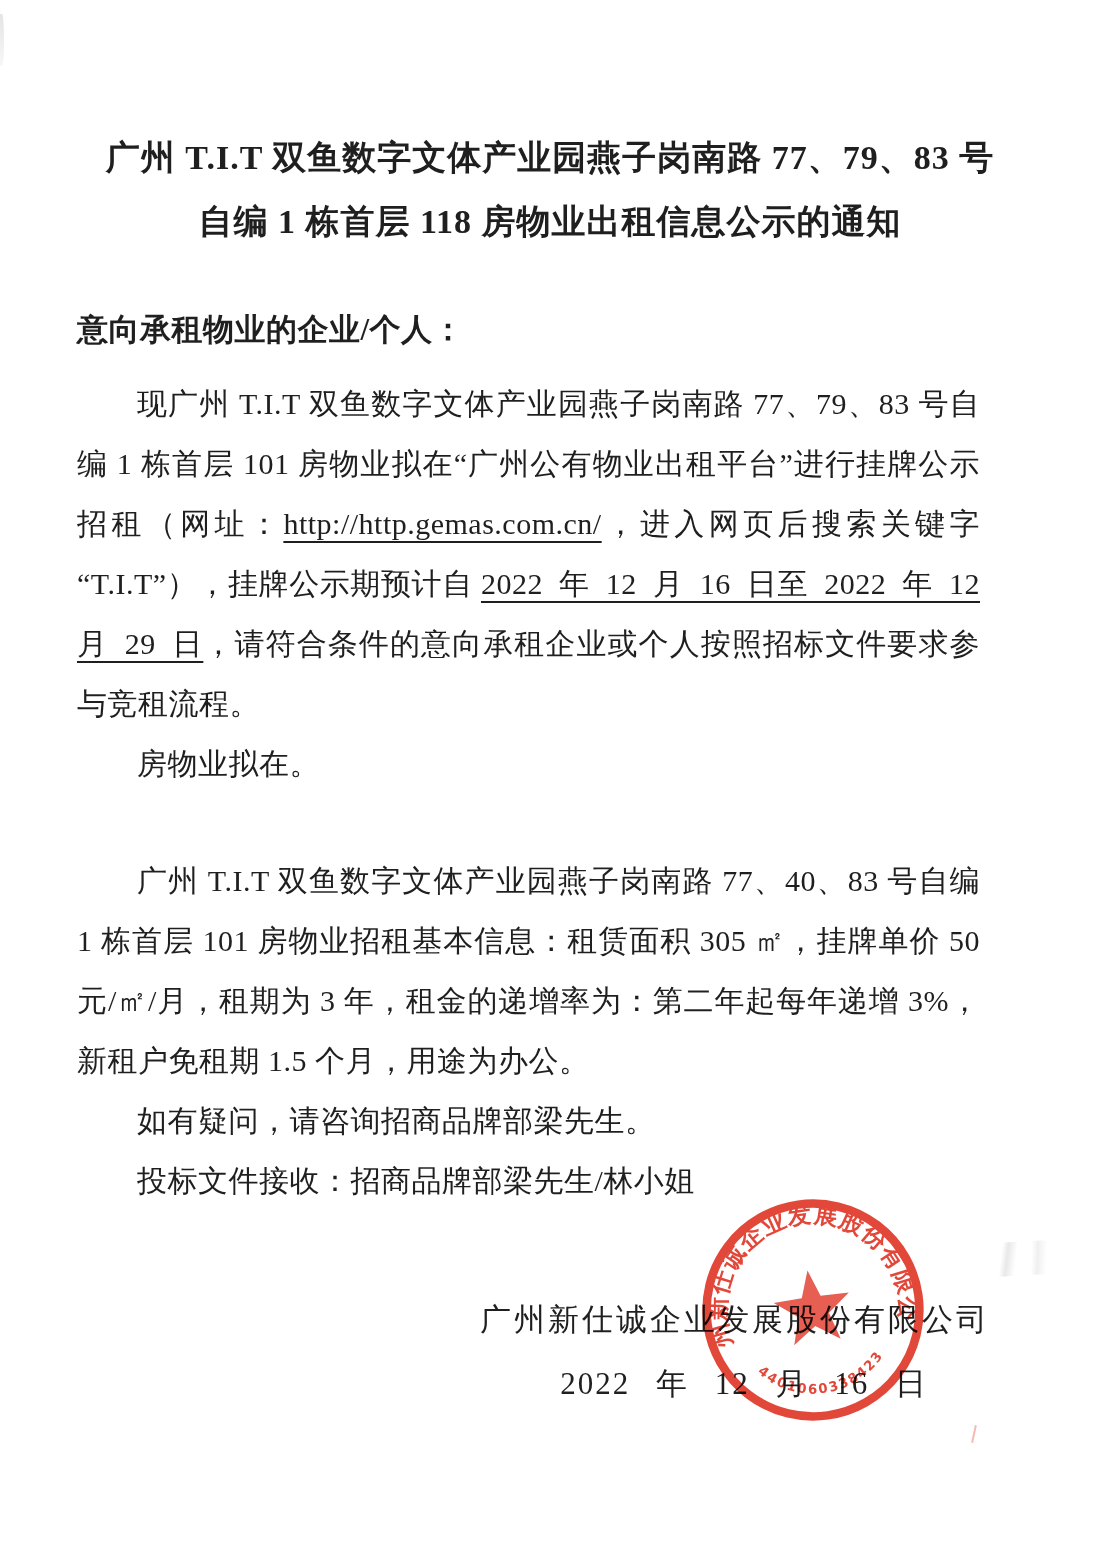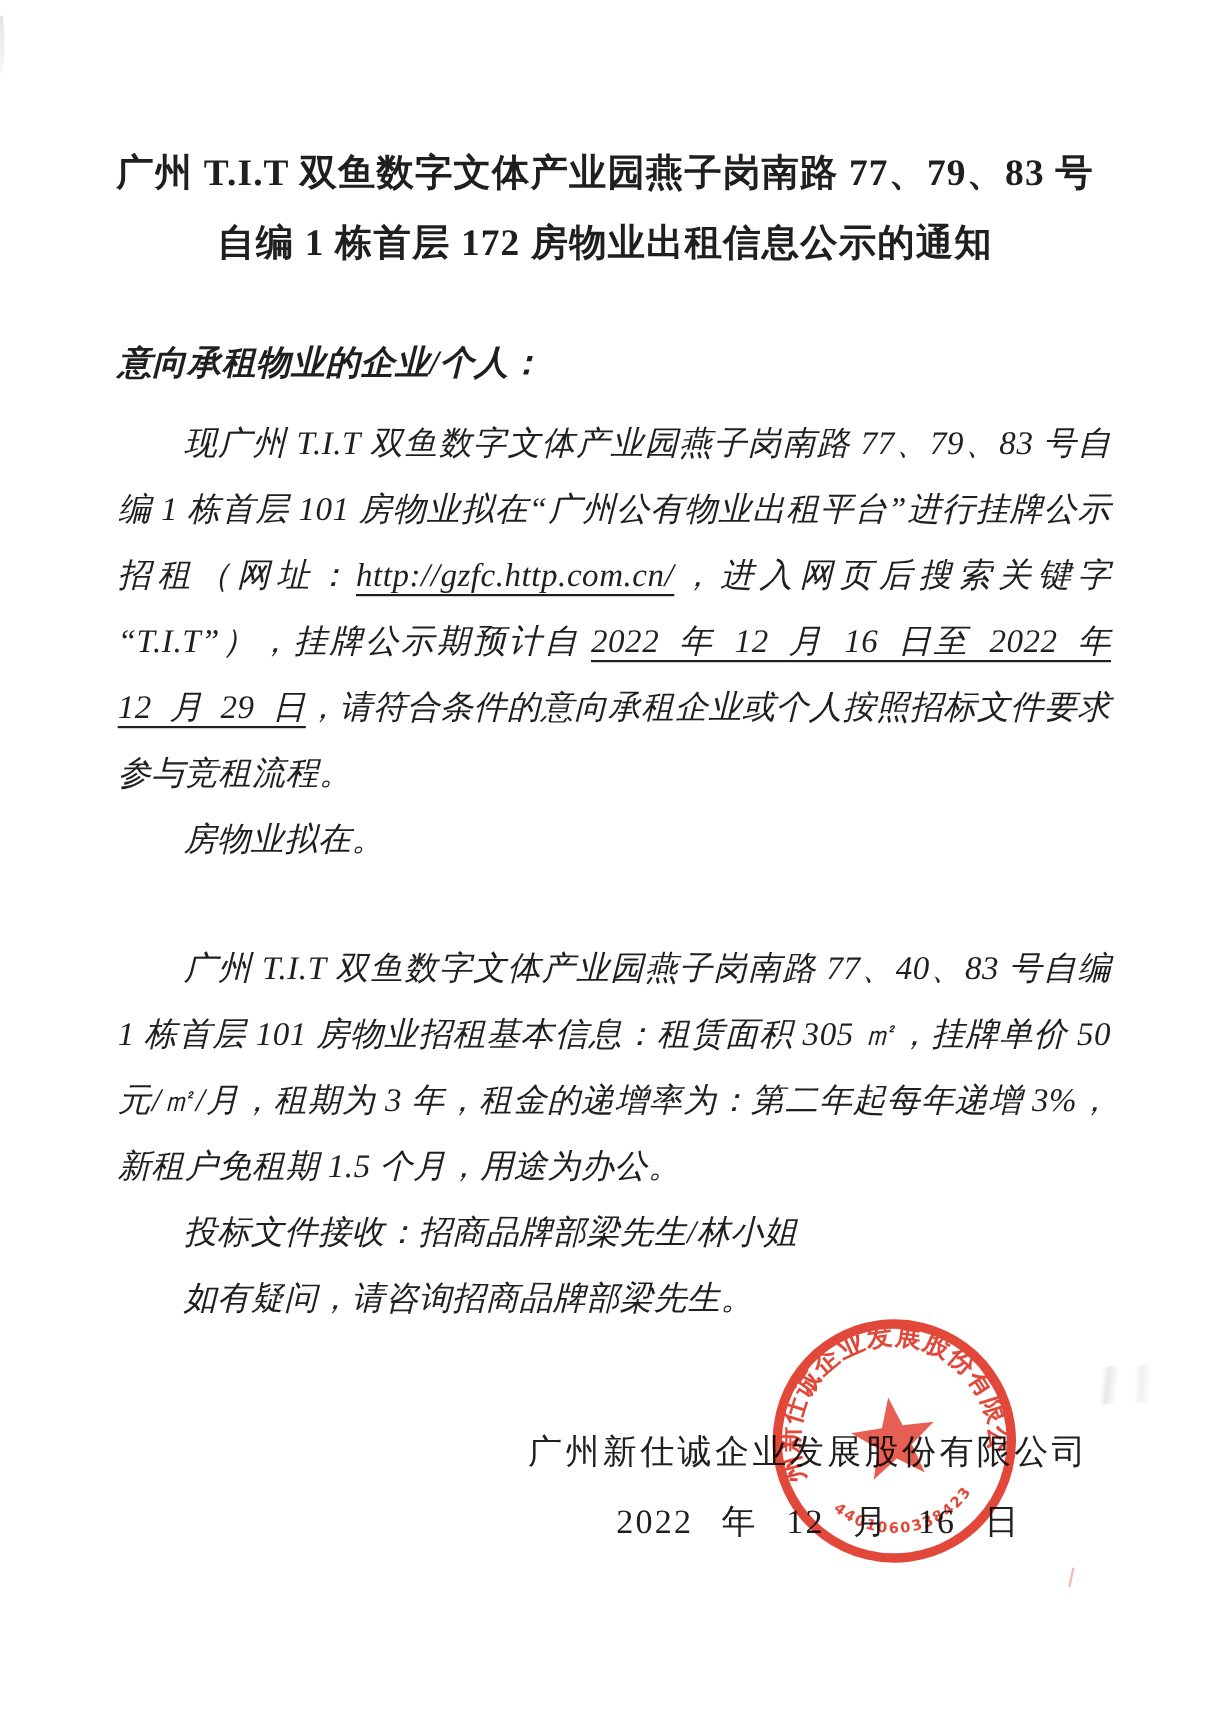--- a/index.html
+++ b/index.html
@@ -27,26 +27,25 @@
     font-weight: 700;
     line-height: 64px;
     letter-spacing: 1px;
     margin: 0;
   }
   .doc-title .tline { display: block; text-align: center; }
   
   .body-col {
     position: absolute;
     top: 300px;
-    left: 107px;
+    left: 77px;
     width: 903px;
     font-size: 30px;
     line-height: 60px;
     letter-spacing: 0.5px;
-    font-style: italic;
   }
   .body-col p { margin: 0; text-align: justify; }
   .salutation {
     font-weight: 700;
     font-size: 31px;
   }
   .indent { text-indent: 2em; }
   .para-first { margin-top: 14px !important; }
   .gap-above { margin-top: 57px !important; }
   .uline {
@@ -124,34 +123,34 @@
 </style>
 </head>
 <body>
 
 <div class="page">
 
   <div class="edge-artifact"></div>
 
   <h1 class="doc-title">
     <span class="tline">广州 T.I.T 双鱼数字文体产业园燕子岗南路 77、79、83 号</span>
-    <span class="tline">自编 1 栋首层 172 房物业出租信息公示的通知</span>
+    <span class="tline">自编 1 栋首层 118 房物业出租信息公示的通知</span>
   </h1>
 
   <div class="body-col">
     <p class="salutation">意向承租物业的企业/个人：</p>
 
-    <p class="indent para-first"><span>现广州 T.I.T 双鱼数字文体产业园燕子岗南路 77、79、83 号自编 1 栋首层 101 房物业拟在“广州公有物业出租平台”进行挂牌公示招租（网址：</span><a class="uline url-text">http://gzfc.http.com.cn/</a><span>，进入网页后搜索关键字“T.I.T”），挂牌公示期预计自 </span><span class="uline dates">2022 年 12 月 16 日至 2022 年 12 月 29 日</span><span>，请符合条件的意向承租企业或个人按照招标文件要求参与竞租流程。</span></p>
+    <p class="indent para-first"><span>现广州 T.I.T 双鱼数字文体产业园燕子岗南路 77、79、83 号自编 1 栋首层 101 房物业拟在“广州公有物业出租平台”进行挂牌公示招租（网址：</span><a class="uline url-text">http://http.gemas.com.cn/</a><span>，进入网页后搜索关键字“T.I.T”），挂牌公示期预计自 </span><span class="uline dates">2022 年 12 月 16 日至 2022 年 12 月 29 日</span><span>，请符合条件的意向承租企业或个人按照招标文件要求参与竞租流程。</span></p>
 
     <p class="indent">房物业拟在。</p>
 
     <p class="indent gap-above">广州 T.I.T 双鱼数字文体产业园燕子岗南路 77、40、83 号自编 1 栋首层 101 房物业招租基本信息：租赁面积 305 ㎡，挂牌单价 50 元/㎡/月，租期为 3 年，租金的递增率为：第二年起每年递增 3%，新租户免租期 1.5 个月，用途为办公。</p>
 
+    <p class="indent">如有疑问，请咨询招商品牌部梁先生。</p>
     <p class="indent">投标文件接收：招商品牌部梁先生/林小姐</p>
-    <p class="indent">如有疑问，请咨询招商品牌部梁先生。</p>
   </div>
 
   <div class="signature">
     <div class="sig-company">广州新仕诚企业发展股份有限公司</div>
     <div class="sig-date">2022 年 12 月 16 日</div>
   </div>
 
   <div class="stamp">
     <svg viewBox="0 0 240 240" width="228" height="228">
       <circle cx="120" cy="120" r="112" fill="none" stroke="#e03a2a" stroke-width="9"></circle>

